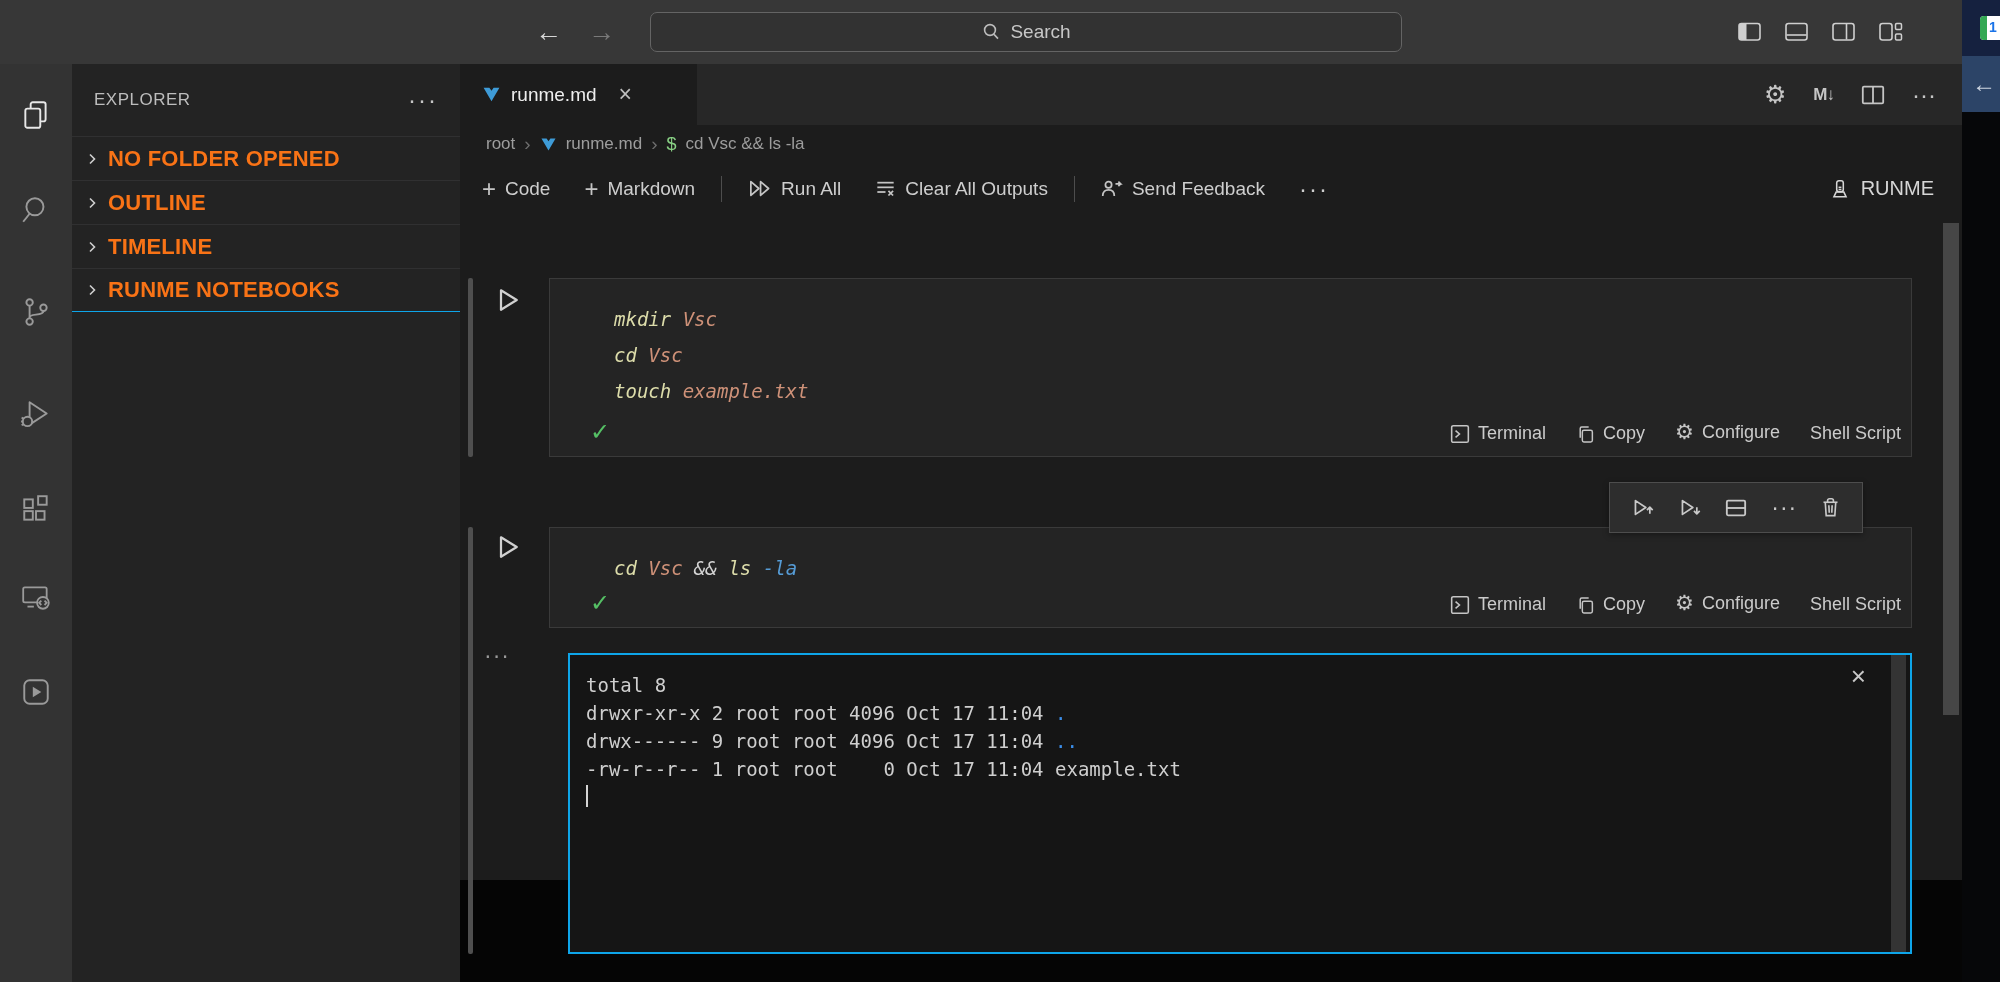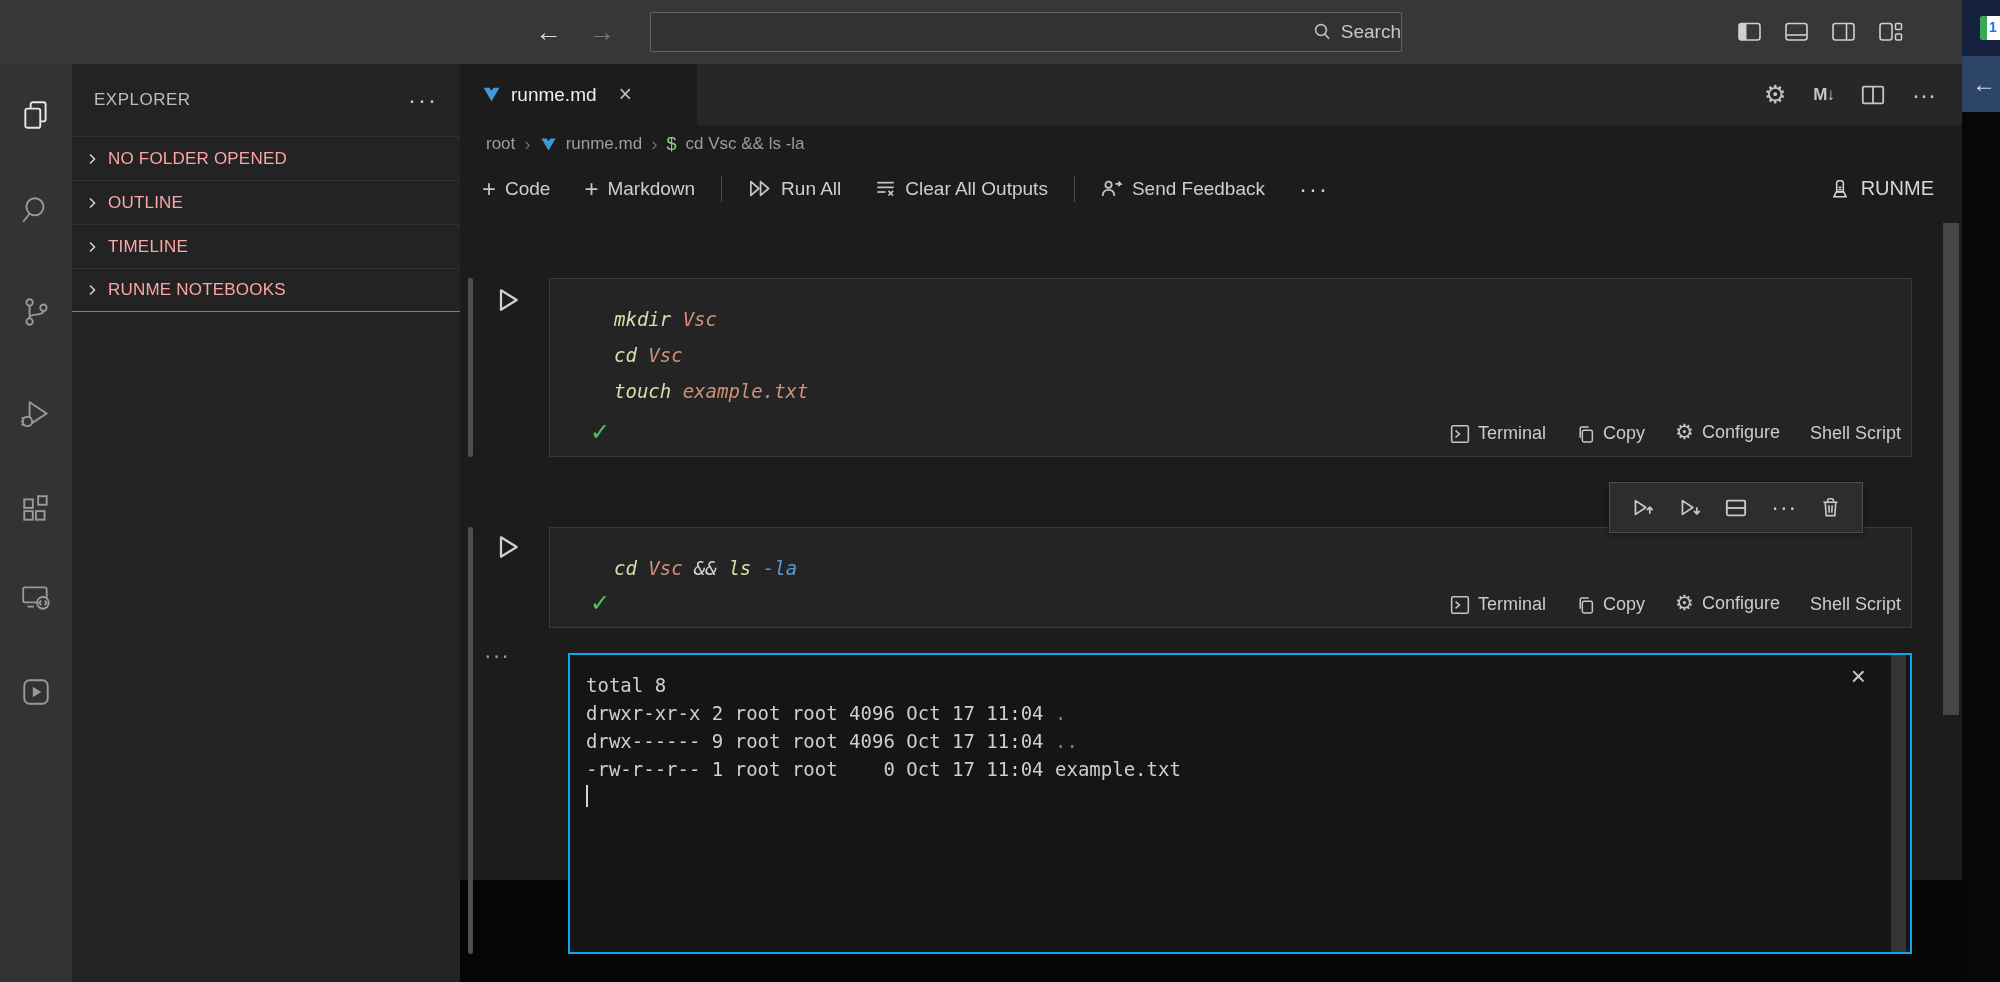--- a/index.html
+++ b/index.html
@@ -6,21 +6,21 @@
   html,body { background:#000; }
   body { font-family:"Liberation Sans", sans-serif; }
   #screen { position:relative; width:2000px; height:982px; overflow:hidden; background:#050505; }
 
   
   .titlebar { position:absolute; left:0; top:0; width:1962px; height:64px; background:#373737; }
   .nav-arrows { position:absolute; left:535px; top:0; height:64px; display:flex; align-items:center; gap:26px; }
   .nav-arrows .arrow { font-size:27px; color:#d6d6d6; line-height:1; }
   .nav-arrows .arrow.dim { color:#7a7a7a; }
   .searchbox { position:absolute; left:650px; top:12px; width:752px; height:40px; background:#323232;
-               border:1px solid #646464; border-radius:1px; display:flex; align-items:center; justify-content:flex-end;
+               border:1px solid #646464; border-radius:7px; display:flex; align-items:center; justify-content:center;
                gap:9px; color:#c7c7c7; font-size:19px; }
   .layout-icons { position:absolute; left:1738px; top:0; height:64px; display:flex; align-items:center; gap:23px; }
 
   
   .sliver { position:absolute; left:1962px; top:0; width:38px; height:982px; background:#060709; }
   .sliver-top { position:absolute; left:0; top:0; width:38px; height:56px; background:#15213f; overflow:hidden; }
   .cal-icon { position:absolute; right:-4px; top:16px; width:24px; height:24px; background:#fff; border-radius:4px; overflow:hidden; }
   .cal-icon .cal-green { position:absolute; left:0; top:0; width:7px; height:24px; background:#34a853; }
   .cal-icon .cal-num { position:absolute; left:9px; top:3px; color:#1a73e8; font-size:14px; font-weight:bold; }
   .sliver-mid { position:absolute; left:0; top:56px; width:38px; height:56px; background:#2c4467;
@@ -31,21 +31,21 @@
   .act-item { position:absolute; left:20px; width:32px; height:32px; }
 
   
   .sidebar { position:absolute; left:72px; top:64px; width:388px; height:918px; background:#232323; }
   .sb-header { height:72px; display:flex; align-items:center; padding:0 22px 0 22px; }
   .sb-title { color:#bdbdbd; font-size:17px; letter-spacing:.5px; }
   .sb-more { margin-left:auto; color:#c5c5c5; font-size:24px; letter-spacing:2px; line-height:10px; }
   .sb-section { height:44px; display:flex; align-items:center; gap:8px; padding-left:12px; border-top:1px solid #303031; }
   .sb-section:first-of-type { border-top:none; }
   .sb-section.last { border-bottom:1px solid #0ea5e9; }
-  .sb-section .label { color:#fca5a5; font-weight:normal; font-size:17px; letter-spacing:.2px; }
+  .sb-section .label { color:#f97316; font-weight:bold; font-size:22px; letter-spacing:.2px; }
 
   
   .editor { position:absolute; left:460px; top:64px; width:1502px; height:816px; background:#1c1c1c; }
 
   .tabstrip { position:absolute; left:0; top:0; width:1502px; height:61px; background:#272727; }
   .tab { position:absolute; left:0; top:0; width:237px; height:61px; background:#1c1c1c; display:flex; align-items:center; padding-left:22px; gap:10px; }
   .tab-label { color:#eeeeee; font-size:19px; }
   .tab-close { color:#bdbdbd; font-size:23px; margin-left:12px; line-height:1; }
   .editor-actions { position:absolute; right:26px; top:0; height:61px; display:flex; align-items:center; gap:27px; color:#c5c5c5; }
   .ea-gear { font-size:25px; }

